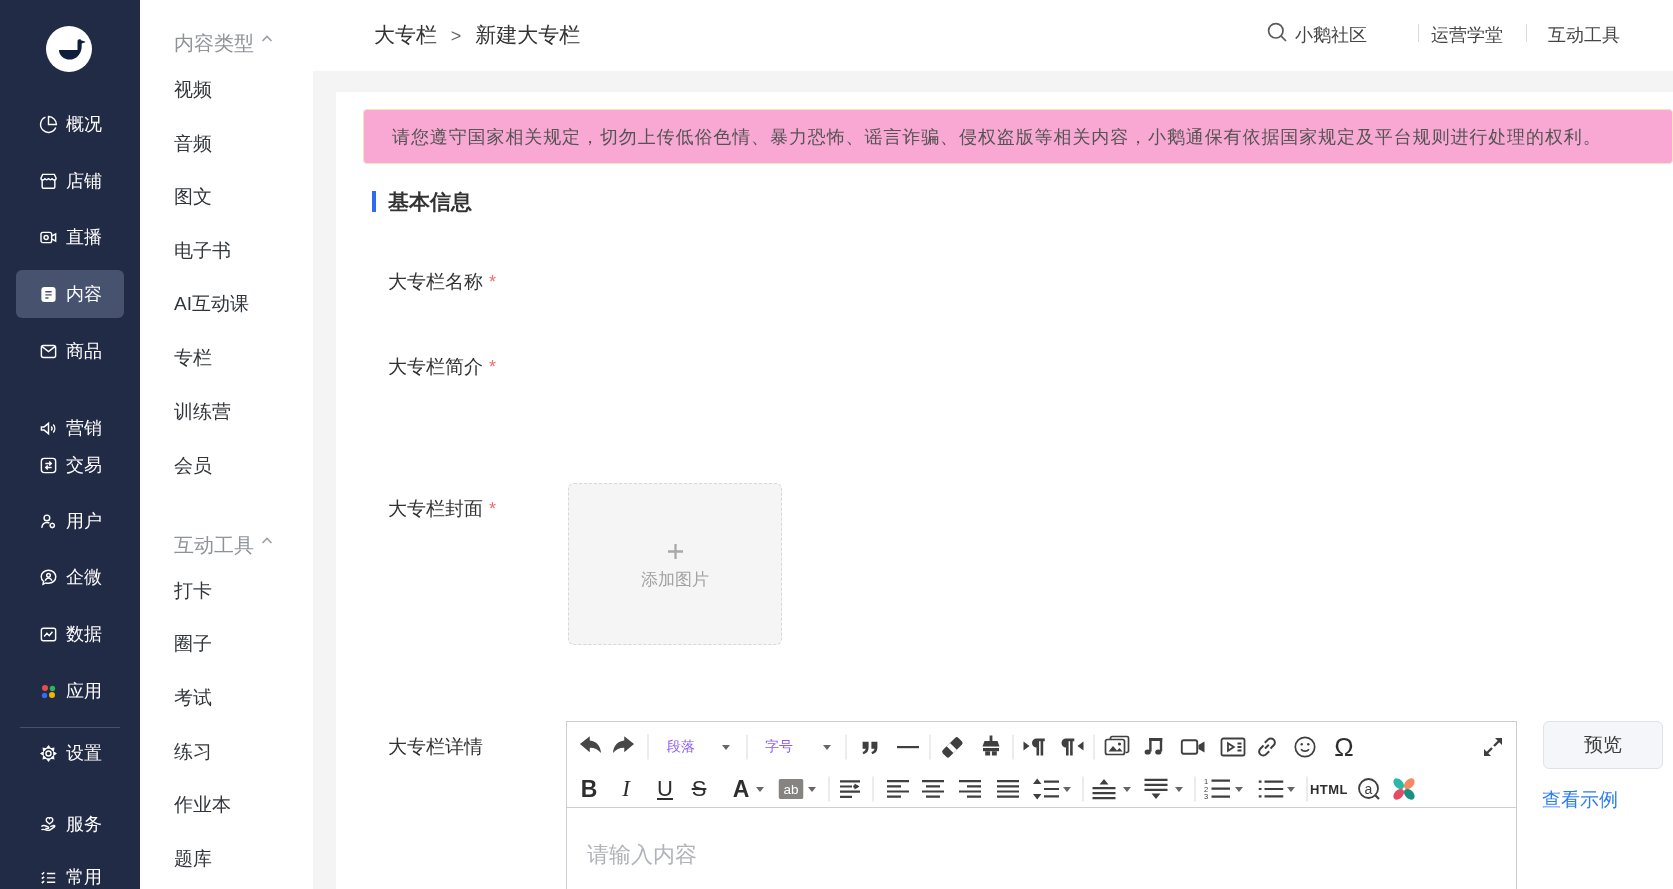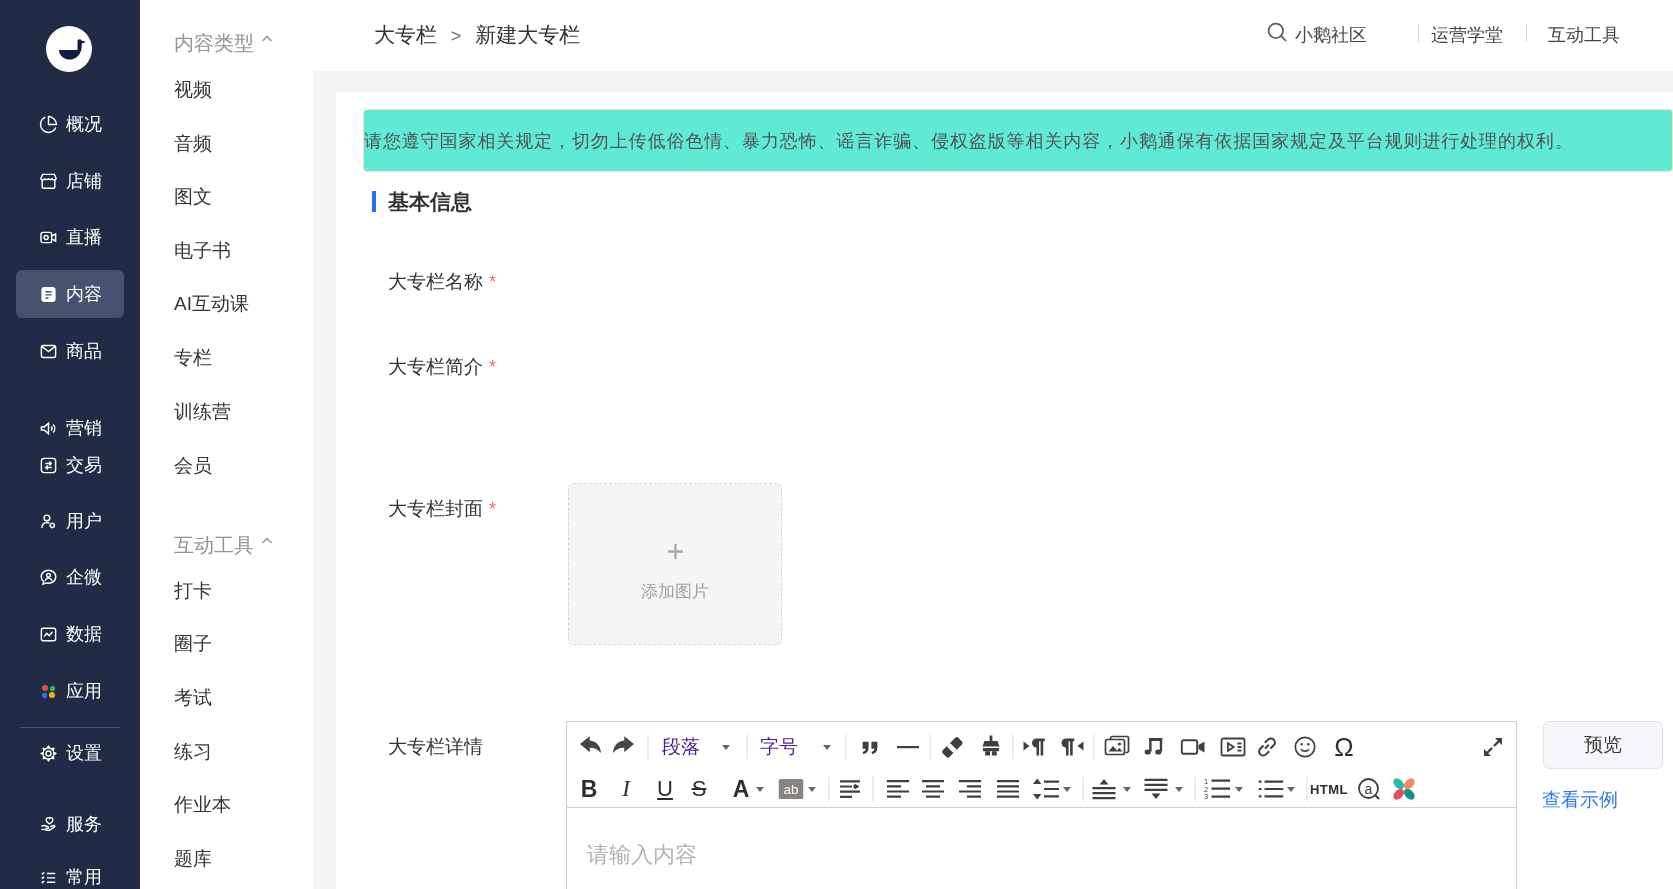--- a/index.html
+++ b/index.html
@@ -25,47 +25,47 @@
 
 #topbar { position:absolute; left:313px; top:0; right:0; height:71px; background:#fff; }
 #crumb { position:absolute; left:29px; top:21px; font-size:21px; color:#333;margin-left:32px; }
 #crumb .sep { color:#666; padding:0 8px; font-size:18px; }
 .hd-link { position:absolute; top:23px; font-size:18px; color:#454545; }
 .hd-div { position:absolute; top:24px; width:1px; height:18px; background:#dcdcdc; }
 
 
 #content { position:absolute; left:313px; top:71px; right:0; bottom:0; background:#f4f4f5; }
 #card { position:absolute; left:23px; top:21px; right:0; height:1200px; background:#fff; }
-#banner { position:absolute; left:27px; top:17px; right:0; height:63px; background:#5eead4;
+#banner { position:absolute; left:27px; top:17px; right:0; height:55px; background:#f9a8d4;
   border:1px solid #f8e1bd; border-radius:4px; display:flex; align-items:center;
-  padding-left:0; font-size:18px; letter-spacing:0.9px; color:#545454; }
+  padding-left:28px; font-size:18px; letter-spacing:0.9px; color:#545454; }
 #sec-title { position:absolute; left:36px; top:99px; font-size:21px; font-weight:bold; color:#333;
   border-left:4px solid #2d6bf2; padding-left:12px; line-height:21px; }
 
 .f-label { position:absolute; left:52px; font-size:19px; color:#333; }
 .f-label .req { color:#f56c6c; margin-left:6px; font-size:18px; }
 
 #inp-name { position:absolute; left:231px; top:166px; width:863px; height:46px; border:1px solid #dcdfe6;
   border-radius:4px; display:flex; align-items:center; padding:0 8px 0 10px; }
 #inp-name .ph { color:#bfc4cc; font-size:19px; letter-spacing:0.4px; flex:1; }
 #inp-name .cnt { color:#55585f; font-size:20px; }
 #inp-intro { position:absolute; left:231px; top:253px; width:863px; height:95px; border:1px solid #dcdfe6;
   border-radius:4px; padding:12px 14px; color:#bfc4cc; font-size:19px; }
 
 #upload { position:absolute; left:232px; top:391px; width:214px; height:162px; background:#f5f5f6;
   border:1px dashed #d8d8d8; border-radius:6px; text-align:center; }
 #upload .plus { margin-top:59px; display:inline-block; }
-#upload .txt { color:#a2a2a2; font-size:17px; margin-top:16px; }
+#upload .txt { color:#a2a2a2; font-size:17px; margin-top:4px; }
 #cover-hint { position:absolute; left:229px; top:565px; font-size:19px; color:#9a9a9a; }
 
 
 #editor { position:absolute; left:230px; top:629px; width:951px; height:460px; border:1px solid #cccccc; background:#fff; }
 #toolbar { position:relative; height:86px; border-bottom:1px solid #cfcfcf; }
 .ti { position:absolute; transform:translate(-50%,-50%); color:#4a4a4a; line-height:0; }
-.ti.txt { line-height:normal; font-size:19px; color:#4c1d95; white-space:nowrap; }
+.ti.txt { line-height:normal; font-size:14px; color:#8b5cf6; white-space:nowrap; }
 .r1 { top:25px; } .r2 { top:67px; }
 .tsep { position:absolute; width:1px; height:25px; background:#d9d9d9; transform:translate(-50%,-50%); }
 .car { position:absolute; transform:translate(-50%,-40%); width:0; height:0;
   border-left:4px solid transparent; border-right:4px solid transparent; border-top:5px solid #676767; }
 #ed-ph { position:absolute; left:20px; top:118px; color:#b0b3b8; font-size:22px; }
 #btn-preview { position:absolute; left:1207px; top:629px; width:120px; height:48px; background:#f4f6f9;
   border:1px solid #dfe3e9; border-radius:6px; display:flex; align-items:center; justify-content:center;
   font-size:19px; color:#3c3c3c; }
 #see-example { position:absolute; left:1206px; top:695px; font-size:19px; color:#2a7bf6; }
 </style>

